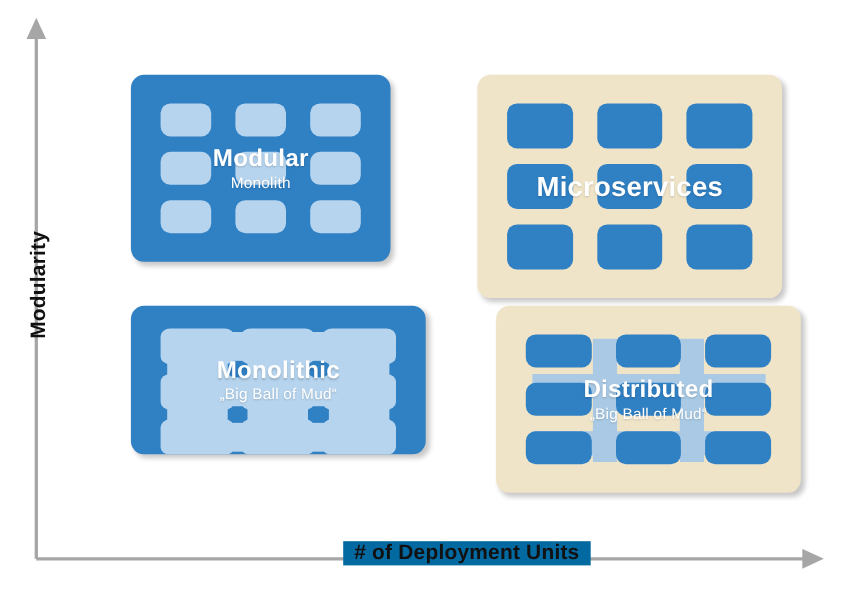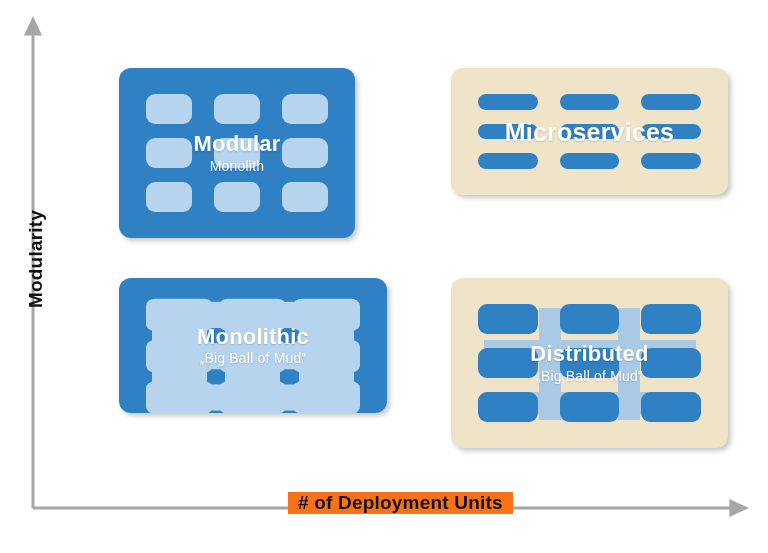--- a/index.html
+++ b/index.html
@@ -24,42 +24,42 @@
     transform:rotate(-90deg);
     transform-origin:50% 50%;
     font-size:19px;
     font-weight:bold;
     color:#111111;
     letter-spacing:0.2px;
     white-space:nowrap;
   }
   .axis-label-x{
     position:absolute;
-    left:288px; top:492px;
+    left:312px; top:492px;
     font-size:19px;
     font-weight:bold;
     color:#111111;
     letter-spacing:0.2px;
     white-space:nowrap;
-    background:#f97316;
+    background:#0369a1;
     padding:0 10px;
   }
 
   
   .card{
     position:absolute;
     border-radius:12px;
     box-shadow:3px 3px 5px rgba(0,0,0,0.22);
     box-sizing:border-box;
   }
   .card.blue{background:#3080c4;}
   .card.beige{background:#f0e4c8;}
 
   #card-modular-monolith{left:119px;top:68px;width:236px;height:170px;}
-  #card-microservices  {left:451px;top:68px;width:277px;height:127px;}
+  #card-microservices  {left:434px;top:68px;width:277px;height:203px;}
   #card-monolithic     {left:119px;top:278px;width:268px;height:135px;}
   #card-distributed    {left:451px;top:278px;width:277px;height:170px;}
 
   
   .grid{
     position:absolute;
     left:0;top:0;right:0;bottom:0;
     display:grid;
     grid-template-columns:repeat(3,1fr);
     grid-template-rows:repeat(3,1fr);

